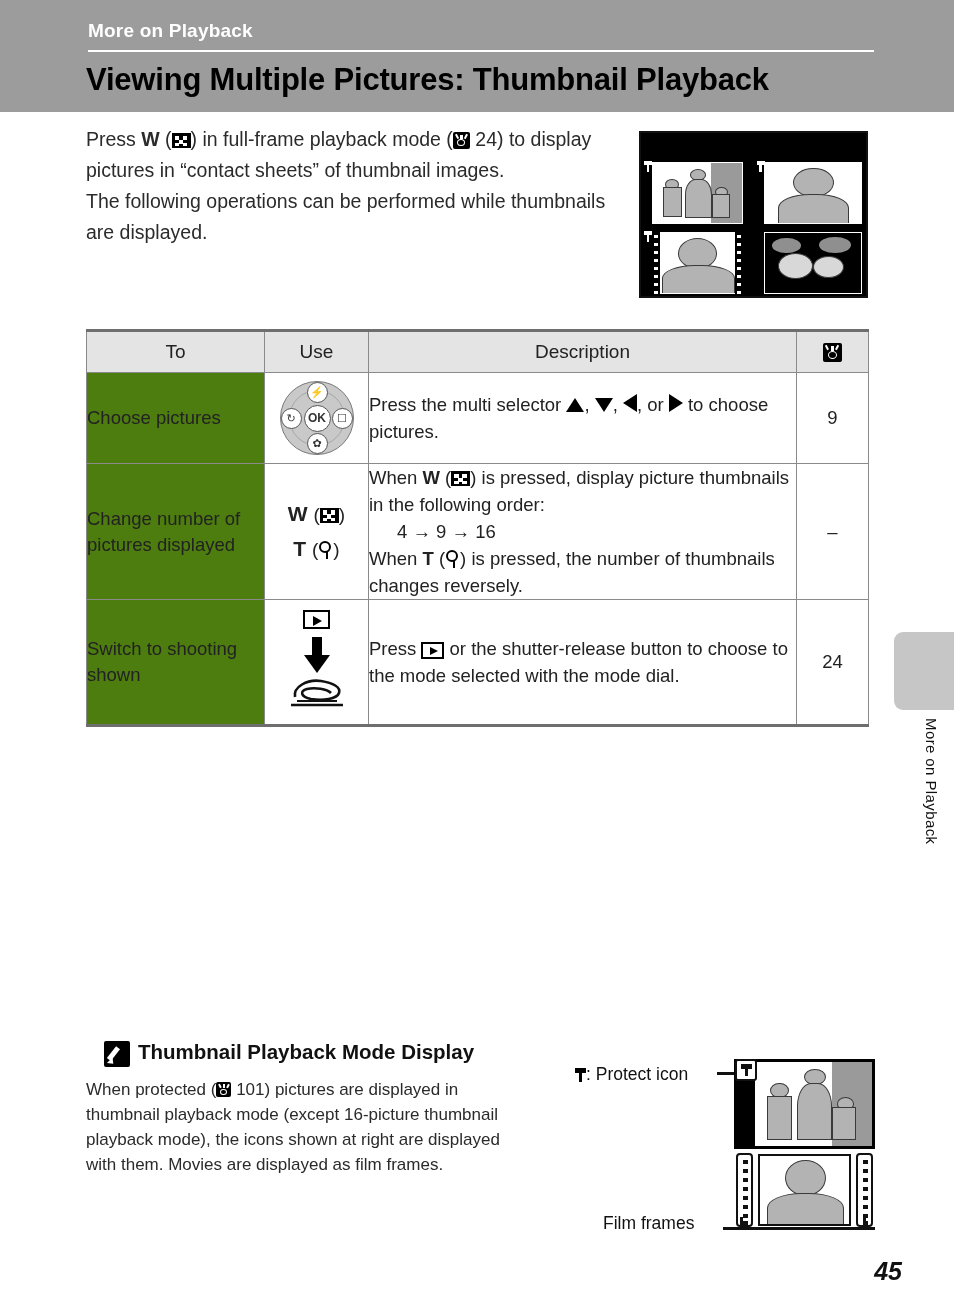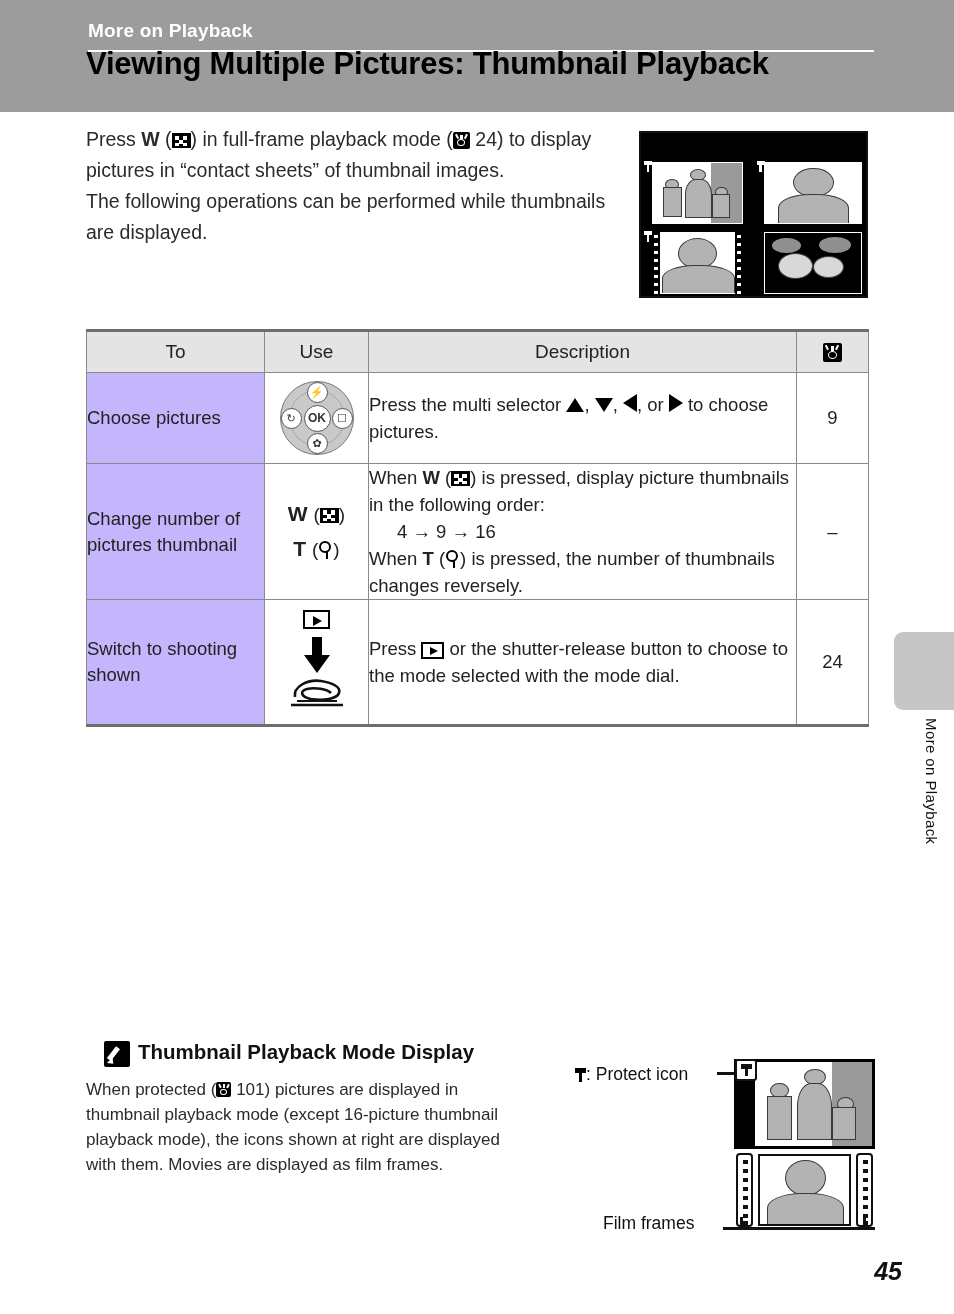--- a/index.html
+++ b/index.html
@@ -14,21 +14,21 @@
     background:#9c9c9c;
   }
   .chapter-label{
     position:absolute;left:88px;top:20px;
     font-size:19px;font-weight:bold;color:#ffffff;letter-spacing:.2px;
   }
   .header-rule{
     position:absolute;left:88px;top:50px;width:786px;height:2px;background:#ffffff;
   }
   .page-title{
-    position:absolute;left:86px;top:46px;
+    position:absolute;left:86px;top:62px;
     font-size:31px;font-weight:bold;color:#000000;letter-spacing:-.2px;
     white-space:nowrap;
   }
   
   .intro{
     position:absolute;left:86px;top:124px;width:520px;
     font-size:19.5px;line-height:31px;color:#2b2b2b;
   }
   .intro b{font-weight:bold;}
   
@@ -106,21 +106,21 @@
   .tbl td,.tbl th{
     border:1.6px solid #8a8a8a;
     font-size:18.5px;font-weight:normal;color:#222;
     padding:0;vertical-align:middle;
   }
   .tbl thead th{background:#e4e4e4;height:40px;text-align:center;font-size:19px;}
   .col-to{width:178px;}
   .col-use{width:104px;}
   .col-desc{width:428px;}
   .col-pg{width:72px;}
-  .cell-to{background:#c4b5fd;padding:10px 0 10px 12px;line-height:26px;}
+  .cell-to{background:#4d7c0f;padding:10px 0 10px 12px;line-height:26px;}
   .cell-use{background:#fff;text-align:center;}
   .cell-desc{background:#fff;padding:10px 14px;line-height:27px;font-size:18.5px;}
   .cell-pg{background:#fff;text-align:center;font-size:18.5px;}
   .hdr-ref{display:inline-block;width:19px;height:19px;background:#000;border-radius:2px;
     position:relative;vertical-align:-4px;}
   .hdr-ref:before{content:"";position:absolute;left:5px;top:8px;width:9px;height:8px;
     border:1.8px solid #fff;border-radius:50%;box-sizing:border-box;}
   .hdr-ref:after{content:"";position:absolute;left:8px;top:2.5px;width:3px;height:5.5px;background:#fff;}
   .hdr-ref em{position:absolute;left:3.4px;top:2.2px;width:2px;height:5.4px;background:#fff;transform:rotate(-28deg);}
   .hdr-ref s{position:absolute;left:13.4px;top:2.2px;width:2px;height:5.4px;background:#fff;transform:rotate(28deg);text-decoration:none;}
@@ -322,21 +322,21 @@
           <div class="btn ok">OK</div>
         </div>
       </td>
       <td class="cell-desc">
         <span>Press the multi selector </span><span class="tri u"></span><span>, </span><span class="tri d"></span><span>, </span><span class="tri l"></span><span>, or </span><span class="tri r"></span><span> to choose pictures.</span>
       </td>
       <td class="cell-pg">9</td>
     </tr>
 
     <tr>
-      <td class="cell-to">Change number of pictures thumbnail</td>
+      <td class="cell-to">Change number of pictures displayed</td>
       <td class="cell-use">
         <div class="wt-lines">
           <div><span>W</span> <span class="sm">(</span><span class="ico ico-thumb"><i></i><i></i><i></i><i></i><i></i></span><span class="sm">)</span></div>
           <div><span>T</span> <span class="sm">(</span><span class="mag"></span><span class="sm">)</span></div>
         </div>
       </td>
       <td class="cell-desc">
         <span>When </span><b>W</b><span> (</span><span class="ico ico-thumb"><i></i><i></i><i></i><i></i><i></i></span><span>) is pressed, display picture thumbnails in the following order:</span>
         <div class="arrow-seq">4 → 9 → 16</div>
         <span>When </span><b>T</b><span> (</span><span class="mag"></span><span>) is pressed, the number of thumbnails changes reversely.</span>

